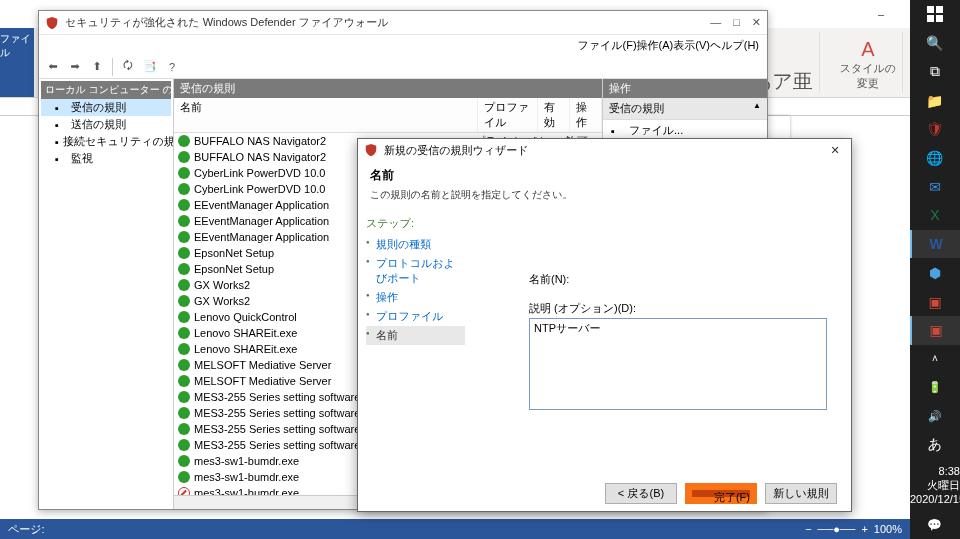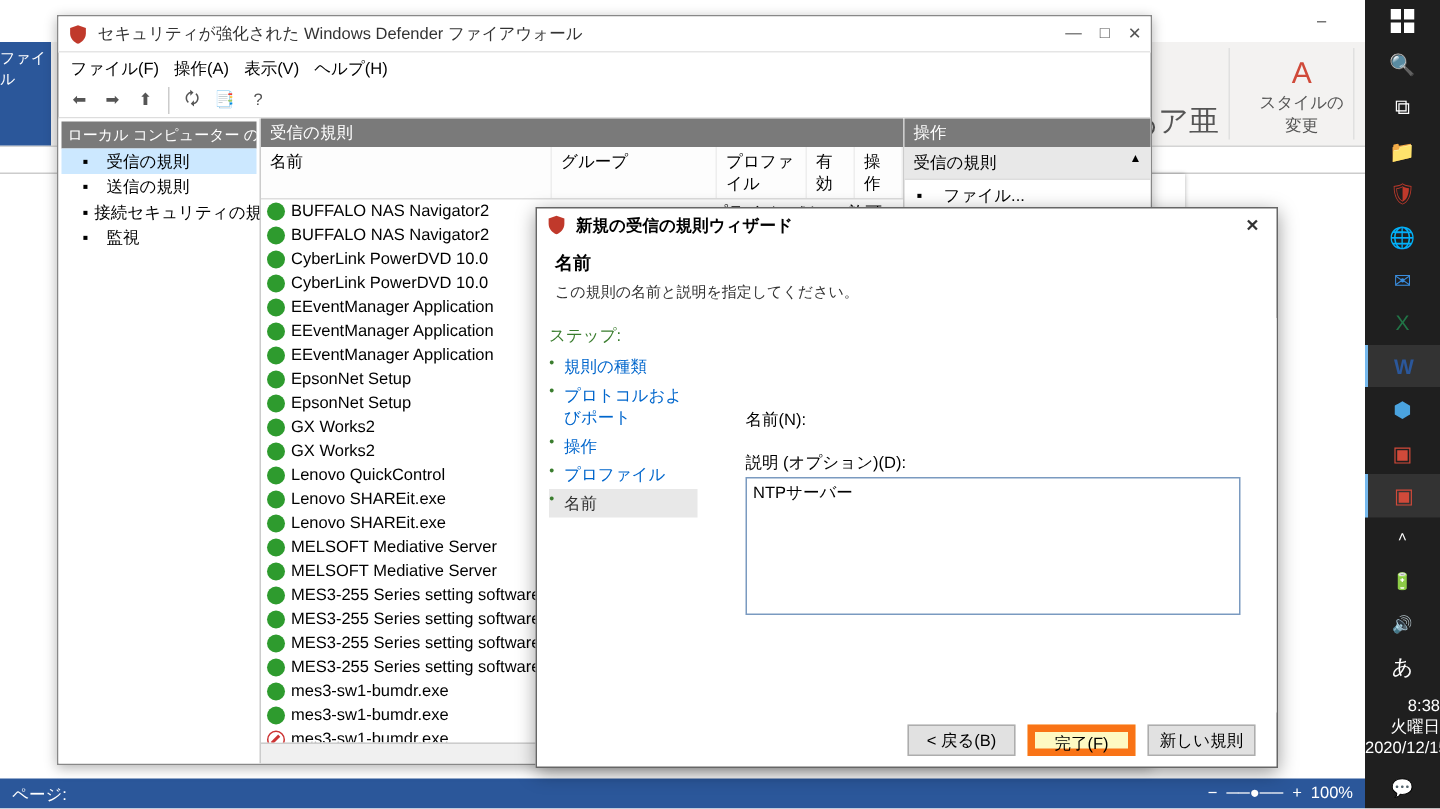--- a/index.html
+++ b/index.html
@@ -26,21 +26,21 @@
 .taskbar .tb-ico.sel { background: #333; border-left: 2px solid #76b9ed; }
 .taskbar .spacer { flex: 1; }
 .taskbar .clock { color: #fff; text-align: right; font-size: 9px; line-height: 1.3; padding: 4px 0; }
 
 
 .fw-window { position: absolute; top: 10px; left: 38px; width: 730px; height: 500px; background: #fff; border: 1px solid #888; box-shadow: 0 2px 8px rgba(0,0,0,.3); display: flex; flex-direction: column; }
 .fw-title { height: 24px; background: #fff; display: flex; align-items: center; padding: 0 6px; gap: 6px; border-bottom: 1px solid #e5e5e5; }
 .fw-title .shield { width: 14px; height: 14px; }
 .fw-title .txt { flex: 1; color: #333; }
 .fw-title .wbtns { display: flex; gap: 12px; color: #555; }
-.fw-menu { height: 20px; display: flex; align-items: center; gap: 10px; padding: 0 8px; font-size: 11px; }
+.fw-menu { height: 20px; display: flex; align-items: center; gap: 0; padding: 0 8px; font-size: 11px; justify-content: flex-end; }
 .fw-toolbar { height: 24px; display: flex; align-items: center; gap: 2px; padding: 0 4px; border-bottom: 1px solid #ddd; }
 .fw-toolbar .tbtn { width: 20px; height: 20px; border: 1px solid transparent; display: flex; align-items: center; justify-content: center; font-size: 11px; color: #555; }
 .fw-body { flex: 1; display: flex; min-height: 0; }
 .fw-tree { width: 135px; border-right: 1px solid #ccc; padding: 2px; background: #fff; overflow: hidden; }
 .fw-tree .hdr { background: #7a7a7a; color: #fff; padding: 2px 4px; font-size: 10px; white-space: nowrap; overflow: hidden; }
 .fw-tree .node { display: flex; align-items: center; gap: 4px; padding: 1px 2px 1px 14px; white-space: nowrap; }
 .fw-tree .node.sel { background: #cce8ff; }
 .fw-tree .ticon { width: 12px; height: 12px; display: inline-block; }
 .fw-center { flex: 1; display: flex; flex-direction: column; min-width: 0; }
 .fw-center .chdr { background: #7a7a7a; color: #fff; padding: 2px 6px; }
@@ -57,40 +57,40 @@
 .fw-actions { width: 165px; border-left: 1px solid #ccc; background: #fff; }
 .fw-actions .ahdr { background: #7a7a7a; color: #fff; padding: 2px 6px; }
 .fw-actions .atitle { background: #e8e8e8; padding: 3px 6px; border-bottom: 1px solid #ddd; }
 .fw-actions .aitem { display: flex; align-items: center; gap: 6px; padding: 3px 8px; }
 .fw-actions .aitem .aico { width: 12px; height: 12px; }
 .fw-actions .arrow { margin-left: auto; font-size: 8px; }
 .fw-scroll { height: 14px; background: #f0f0f0; border-top: 1px solid #ccc; }
 
 
 .wiz { position: absolute; top: 138px; left: 357px; width: 495px; height: 374px; background: #fff; border: 1px solid #666; box-shadow: 0 3px 12px rgba(0,0,0,.4); display: flex; flex-direction: column; }
-.wiz-title { height: 22px; display: flex; align-items: center; padding: 0 6px; gap: 6px; font-weight: bold; }
+.wiz-title { height: 22px; display: flex; align-items: center; padding: 0 6px; gap: 6px; }
 .wiz-title .txt { flex: 1; }
 .wiz-title .close { width: 20px; text-align: center; color: #333; }
 .wiz-hdr { padding: 6px 12px 10px; }
 .wiz-hdr .h1 { font-weight: bold; font-size: 12px; margin-bottom: 4px; }
 .wiz-hdr .h2 { font-size: 10px; color: #333; }
 .wiz-body { flex: 1; display: flex; background: #fff; }
 .wiz-steps { width: 115px; padding: 4px 8px; }
 .wiz-steps .shdr { color: #3a7d2e; font-size: 11px; margin-bottom: 4px; }
 .wiz-steps .step { color: #0066cc; padding: 2px 0 2px 10px; position: relative; }
 .wiz-steps .step::before { content: "●"; position: absolute; left: 0; font-size: 6px; color: #3a7d2e; top: 4px; }
 .wiz-steps .step.cur { color: #333; background: #e8e8e8; }
 .wiz-form { flex: 1; padding: 60px 24px 0; }
 .wiz-form label { display: block; font-size: 11px; margin-bottom: 2px; }
 .wiz-form input, .wiz-form textarea { width: 100%; border: 1px solid #7a9ac0; padding: 2px 4px; font-size: 11px; font-family: inherit; }
 .wiz-form textarea { height: 92px; resize: none; }
-.wiz-form .fld { margin-bottom: 14px; }
+.wiz-form .fld { margin-bottom: 14px; margin-left: 32px; }
 .wiz-btns { height: 36px; display: flex; align-items: center; justify-content: flex-end; gap: 8px; padding: 0 14px; }
 .wiz-btns button { min-width: 72px; height: 21px; background: #e1e1e1; border: 1px solid #adadad; font-size: 11px; }
-.wiz-btns button.primary { border: 5px solid #f97316; background: #fef9c3; }
+.wiz-btns button.primary { border: 7px solid #f97316; background: #c2410c; text-align: right; }
 
 
 .shield-svg { fill: #c0392b; }
 </style>
 </head>
 <body>
 
 <div class="word-bg">
   <div class="word-titlebar">
     <span class="ico">–</span>
@@ -180,21 +180,20 @@
           <div class="node">
             <span class="ticon">▪</span>
             <span>監視</span>
           </div>
         </div>
     </div>
     <div class="fw-center">
       <div class="chdr">受信の規則</div>
       <div class="fw-cols">
         <div class="c-name">名前</div>
-        <div class="c-group">グループ</div>
         <div class="c-prof">プロファイル</div>
         <div class="c-en">有効</div>
         <div class="c-act">操作</div>
       </div>
       <div class="fw-list" id="fw-list">
           <div class="fw-row">
             <span class="ri ok"></span>
             <span class="rn">BUFFALO NAS Navigator2</span>
             <span class="rp">プライベート...</span>
             <span class="re">はい</span>

